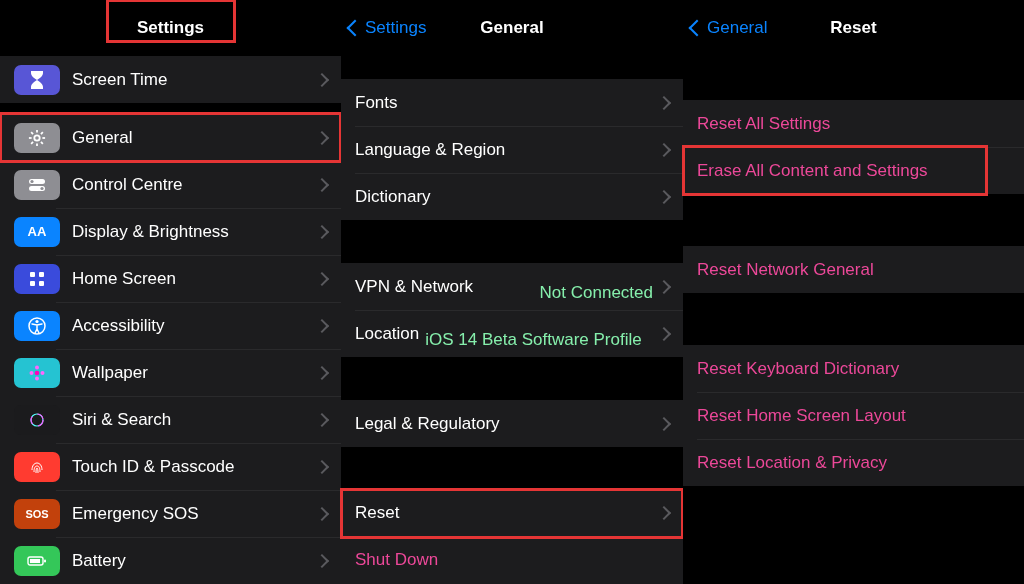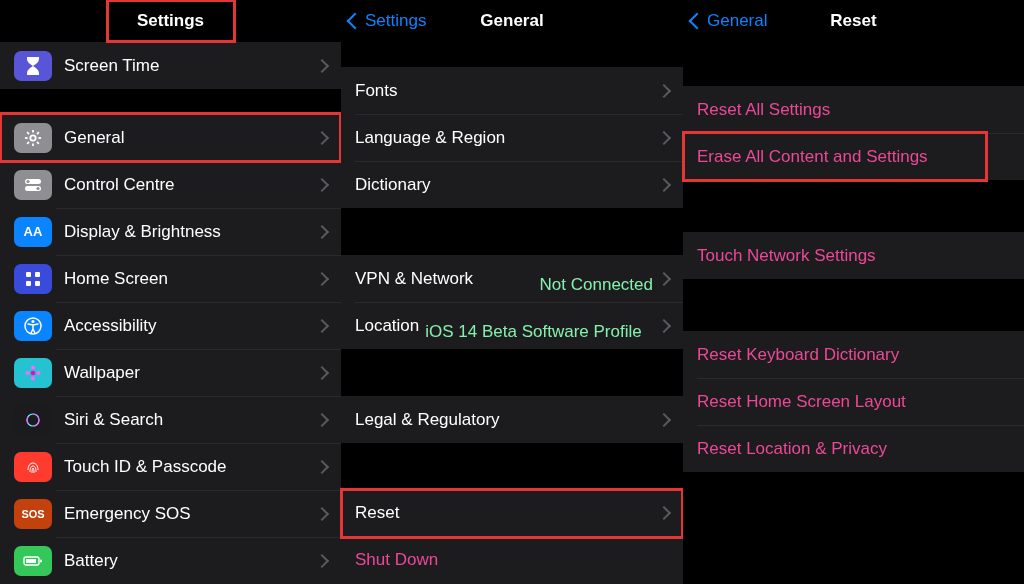--- a/index.html
+++ b/index.html
@@ -22,21 +22,21 @@
     position: relative;
     display: flex;
     flex-direction: column;
   }
   .screen1 { width: 341px; }
   .screen2 { width: 342px; }
   .screen3 { width: 341px; }
 
   
   .nav {
-    height: 42px;
+    height: 56px;
     display: flex;
     align-items: center;
     position: relative;
     padding: 0 8px;
     flex-shrink: 0;
   }
   .nav-back {
     display: flex;
     align-items: center;
     color: #0a84ff;
@@ -101,21 +101,21 @@
     width: 8px;
     height: 8px;
     border-right: 2px solid #5a5a5e;
     border-top: 2px solid #5a5a5e;
     transform: rotate(45deg);
     flex-shrink: 0;
   }
 
   
   .iconsq {
-    width: 38px;
+    width: 46px;
     height: 30px;
     border-radius: 7px;
     display: flex;
     align-items: center;
     justify-content: center;
     margin-right: 12px;
     flex-shrink: 0;
     font-size: 13px;
     color: #fff;
     font-weight: 600;
@@ -365,21 +365,21 @@
       <div class="row row-blue">
         <div class="row-label">Erase All Content and Settings</div>
       </div>
       <div class="hl" style="left:-1px;top:45px;width:306px;height:51px;"></div>
     </div>
 
     <div class="gap-lg"></div>
 
     <div class="group">
       <div class="row row-blue">
-        <div class="row-label">Touch Network Settings</div>
+        <div class="row-label">Reset Network General</div>
       </div>
     </div>
 
     <div class="gap-lg"></div>
 
     <div class="group">
       <div class="row row-blue">
         <div class="row-label">Reset Keyboard Dictionary</div>
       </div>
       <div class="row row-blue">

